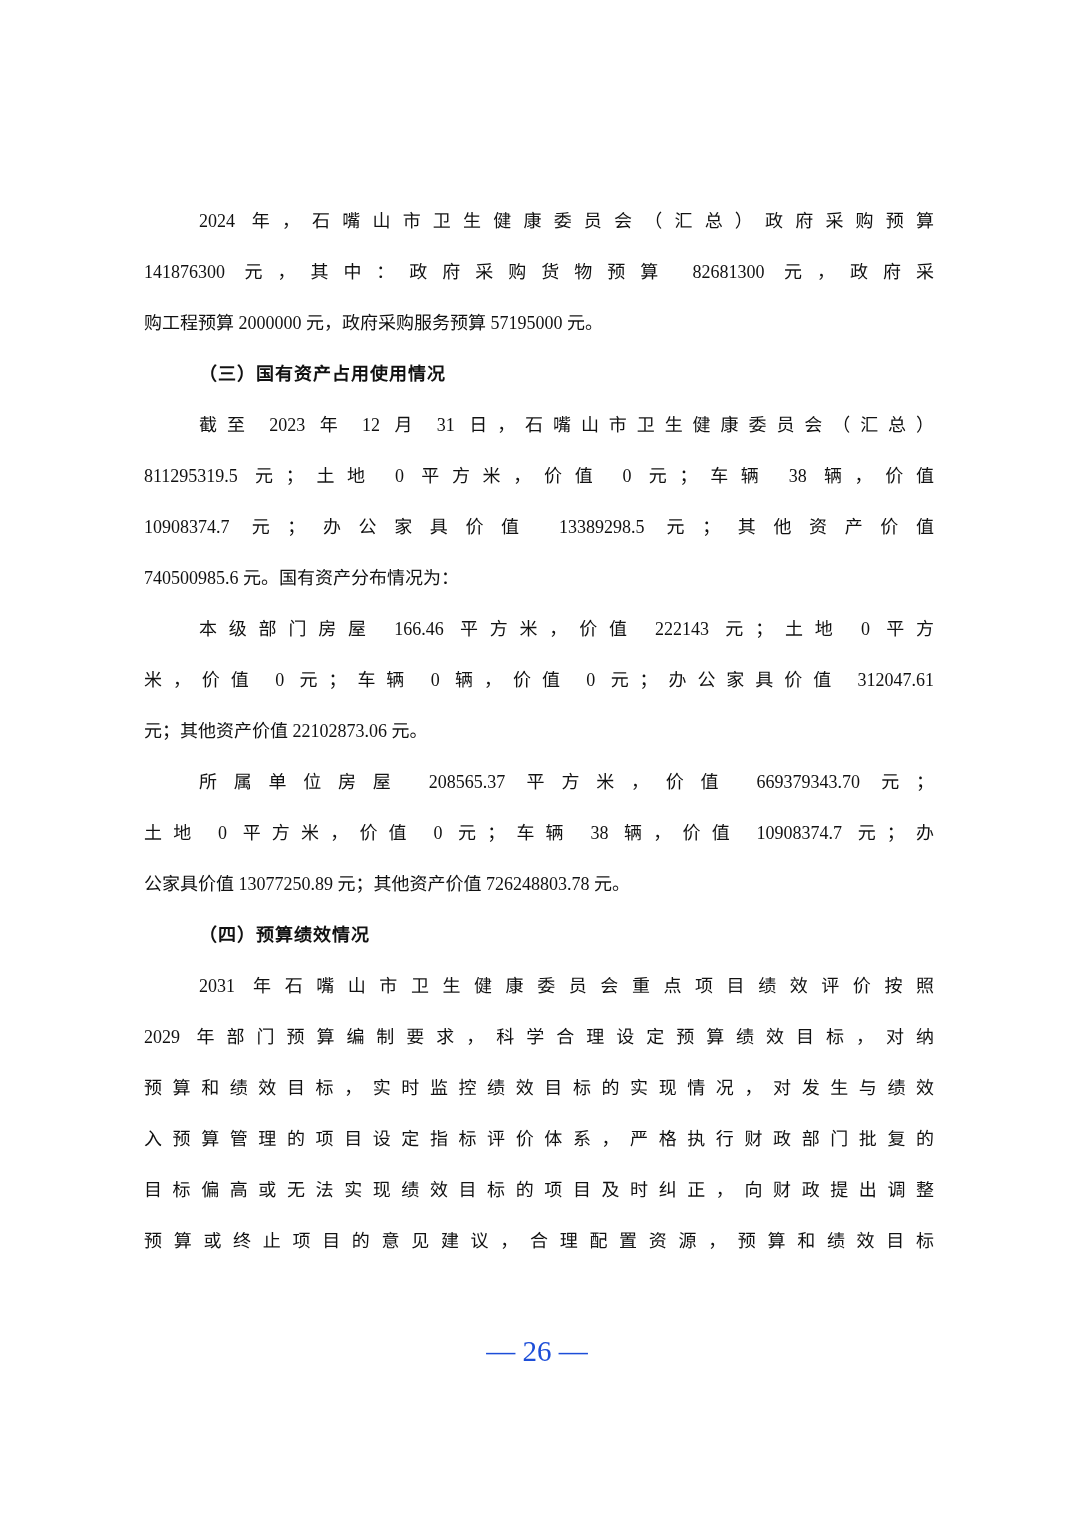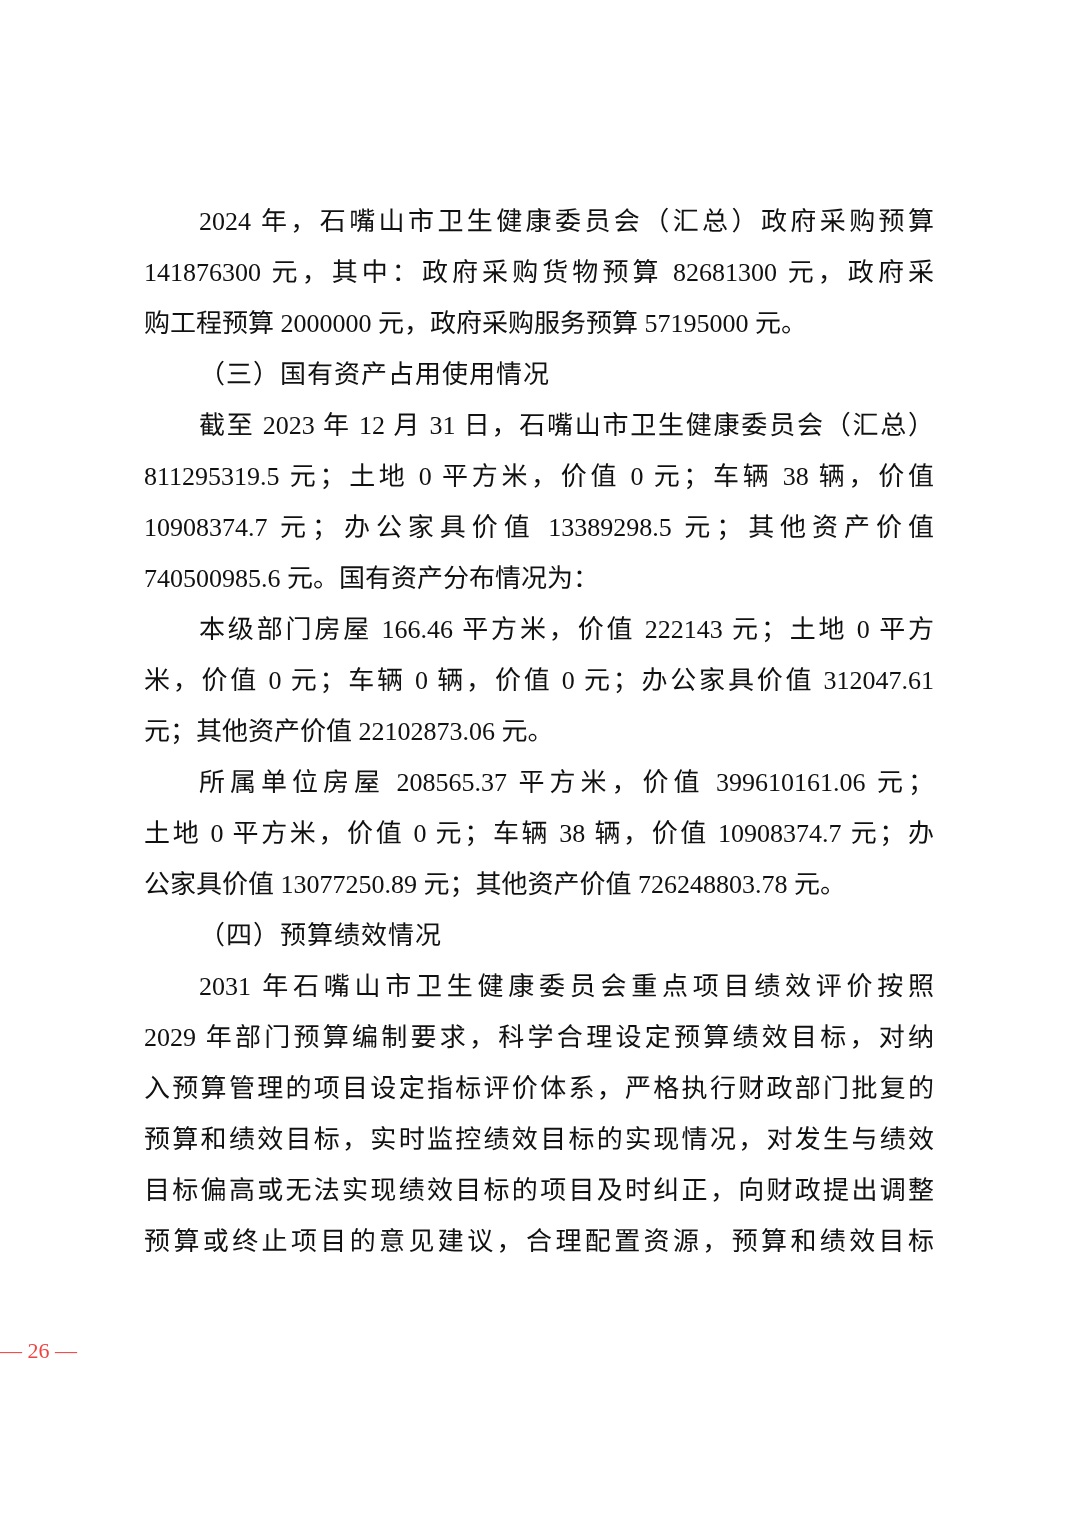--- a/index.html
+++ b/index.html
@@ -16,76 +16,76 @@
     color: #111111;
     font-family: "Liberation Serif", "DejaVu Serif", serif;
   }
   .content {
     position: absolute;
     left: 144px;
     top: 196px;
     width: 790px;
   }
   .line {
-    font-size: 26px;
+    font-size: 18px;
     height: 51px;
     line-height: 51px;
     text-align: justify;
     text-align-last: justify;
     white-space: normal;
     overflow: hidden;
   }
   .line.left {
     text-align: right;
     text-align-last: left;
   }
   .line.indent {
     text-indent: 55px;
   }
   .line.heading {
-    font-weight: 400;
+    font-weight: 700;
     text-align: left;
     text-align-last: left;
     letter-spacing: 1px;
   }
   .footer {
     position: absolute;
     left: 0;
     right: 0;
     top: 1330px;
     height: 42px;
     line-height: 42px;
-    text-align: left;
-    font-size: 22px;
-    color: #ef4444;
+    text-align: center;
+    font-size: 29px;
+    color: #1d4ed8;
   }
 </style>
 </head>
 <body>
 
 <div class="page">
   <main class="content">
     <div class="line indent">2024 年，石嘴山市卫生健康委员会（汇总）政府采购预算</div>
     <div class="line">141876300 元，其中：政府采购货物预算 82681300 元，政府采</div>
     <div class="line left">购工程预算 2000000 元，政府采购服务预算 57195000 元。</div>
     <div class="line heading indent">（三）国有资产占用使用情况</div>
     <div class="line indent">截至 2023 年 12 月 31 日，石嘴山市卫生健康委员会（汇总）</div>
     <div class="line">811295319.5 元；土地 0 平方米，价值 0 元；车辆 38 辆，价值</div>
     <div class="line">10908374.7 元；办公家具价值 13389298.5 元；其他资产价值</div>
     <div class="line left">740500985.6 元。国有资产分布情况为：</div>
     <div class="line indent">本级部门房屋 166.46 平方米，价值 222143 元；土地 0 平方</div>
     <div class="line">米，价值 0 元；车辆 0 辆，价值 0 元；办公家具价值 312047.61</div>
     <div class="line left">元；其他资产价值 22102873.06 元。</div>
-    <div class="line indent">所属单位房屋 208565.37 平方米，价值 399610161.06 元；</div>
+    <div class="line indent">所属单位房屋 208565.37 平方米，价值 669379343.70 元；</div>
     <div class="line">土地 0 平方米，价值 0 元；车辆 38 辆，价值 10908374.7 元；办</div>
     <div class="line left">公家具价值 13077250.89 元；其他资产价值 726248803.78 元。</div>
     <div class="line heading indent">（四）预算绩效情况</div>
     <div class="line indent">2031 年石嘴山市卫生健康委员会重点项目绩效评价按照</div>
     <div class="line">2029 年部门预算编制要求，科学合理设定预算绩效目标，对纳</div>
+    <div class="line">预算和绩效目标，实时监控绩效目标的实现情况，对发生与绩效</div>
     <div class="line">入预算管理的项目设定指标评价体系，严格执行财政部门批复的</div>
-    <div class="line">预算和绩效目标，实时监控绩效目标的实现情况，对发生与绩效</div>
     <div class="line">目标偏高或无法实现绩效目标的项目及时纠正，向财政提出调整</div>
     <div class="line">预算或终止项目的意见建议，合理配置资源，预算和绩效目标</div>
   </main>
   <footer class="footer">
     <span>— 26 —</span>
   </footer>
 </div>
 
 </body></html>

